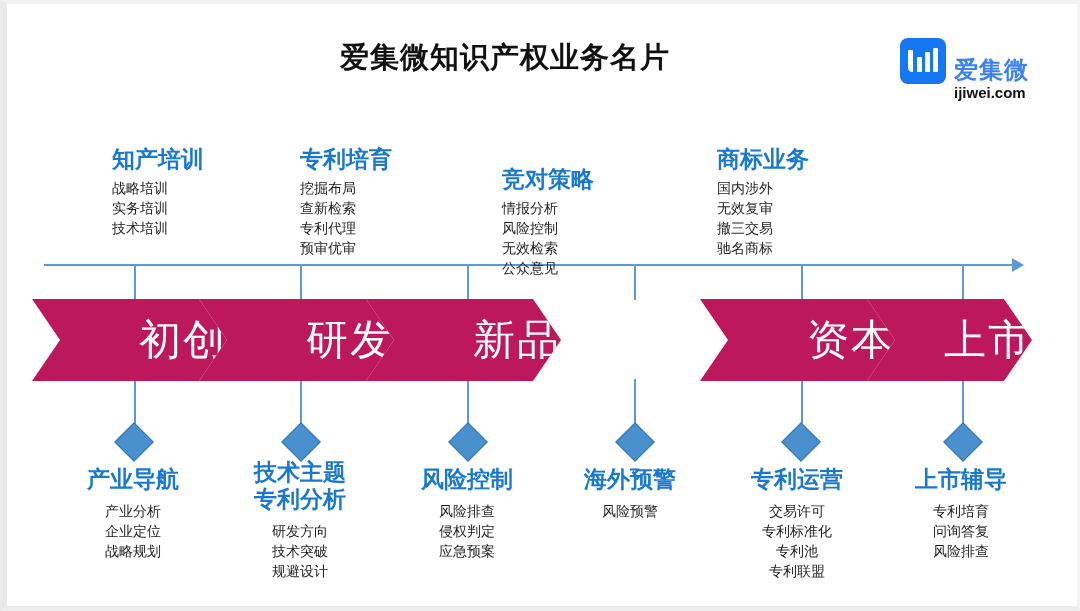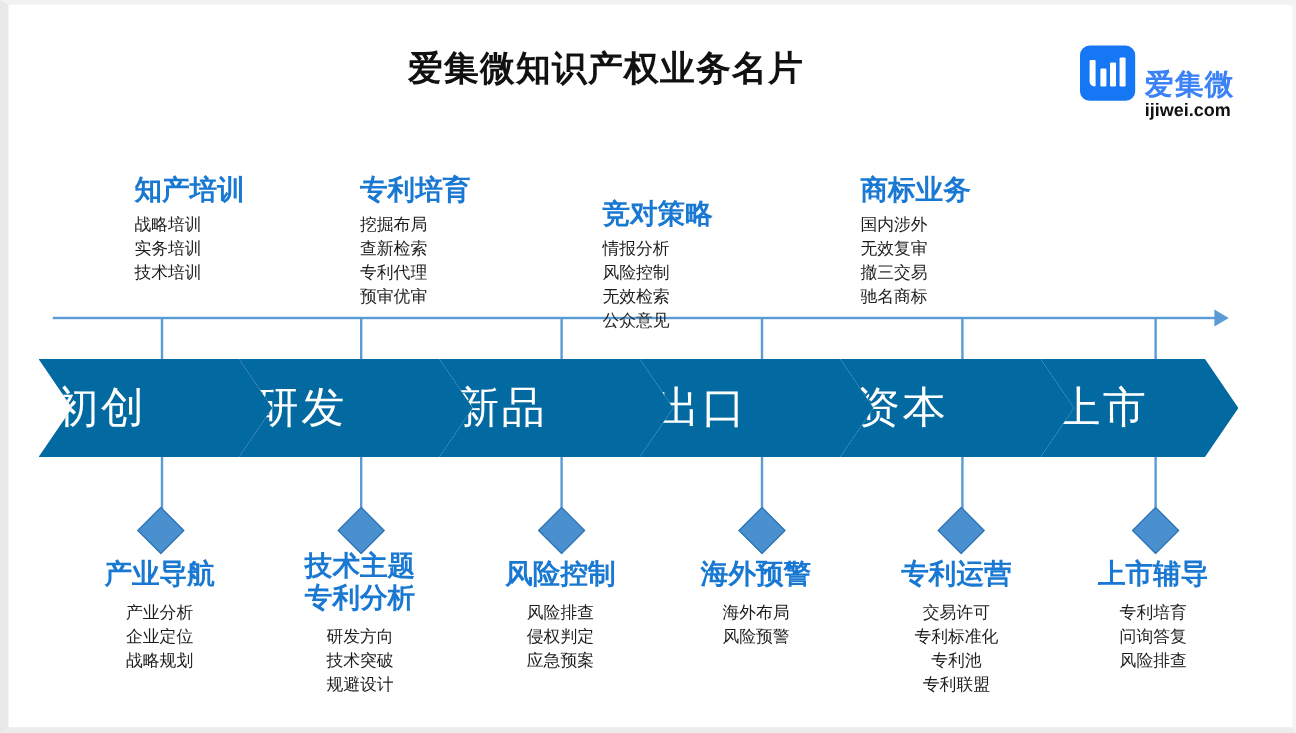--- a/index.html
+++ b/index.html
@@ -129,26 +129,26 @@
     position: absolute;
     left: 32px;
     top: 299px;
     width: 1000px;
     height: 82px;
   }
   .chevron {
     position: absolute;
     top: 0;
     height: 82px;
-    background: #0369a1;
+    background: #be185d;
     color: #ffffff;
     display: flex;
     align-items: center;
-    justify-content: flex-start;
-    font-size: 36px;
+    justify-content: flex-end;
+    font-size: 42px;
     font-weight: 400;
     letter-spacing: 2px;
     clip-path: polygon(0 0, calc(100% - 28px) 0, 100% 50%, calc(100% - 28px) 100%, 0 100%, 28px 50%);
     font-family: "DejaVu Sans", "Liberation Sans", sans-serif;
     box-sizing: border-box;
     padding-left: 14px;
   }
 
   
   .diamond {
@@ -229,23 +229,20 @@
     <div class="chevron-row" id="chevron-row">
         <div class="chevron" style="left: 0px; width: 195px;">
           <span>初创</span>
         </div>
         <div class="chevron" style="left: 167px; width: 195px;">
           <span>研发</span>
         </div>
         <div class="chevron" style="left: 334px; width: 195px;">
           <span>新品</span>
         </div>
-        <div class="chevron" style="left: 501px; width: 195px;">
-          <span>出口</span>
-        </div>
         <div class="chevron" style="left: 668px; width: 195px;">
           <span>资本</span>
         </div>
         <div class="chevron" style="left: 835px; width: 165px;">
           <span>上市</span>
         </div>
       </div>
 
     <div id="diamonds">
         <div class="diamond" style="left: 120px;"></div>
@@ -324,21 +321,20 @@
             <div>风险排查</div>
             <div>侵权判定</div>
             <div>应急预案</div>
           </div>
         </div>
         <div class="group bottom" style="left: 520px; top: 466px; width: 220px;">
           <div class="group-title">
             <div>海外预警</div>
           </div>
           <div class="group-items">
-            <div>海外布局</div>
             <div>风险预警</div>
           </div>
         </div>
         <div class="group bottom" style="left: 687px; top: 466px; width: 220px;">
           <div class="group-title">
             <div>专利运营</div>
           </div>
           <div class="group-items">
             <div>交易许可</div>
             <div>专利标准化</div>

